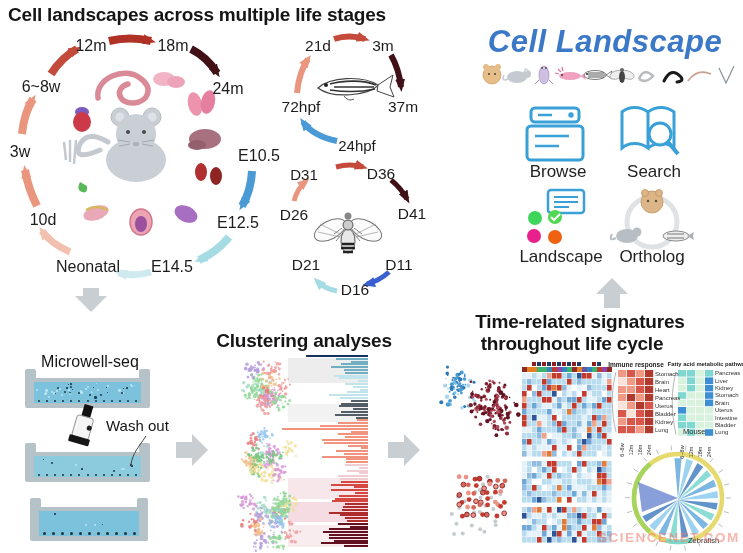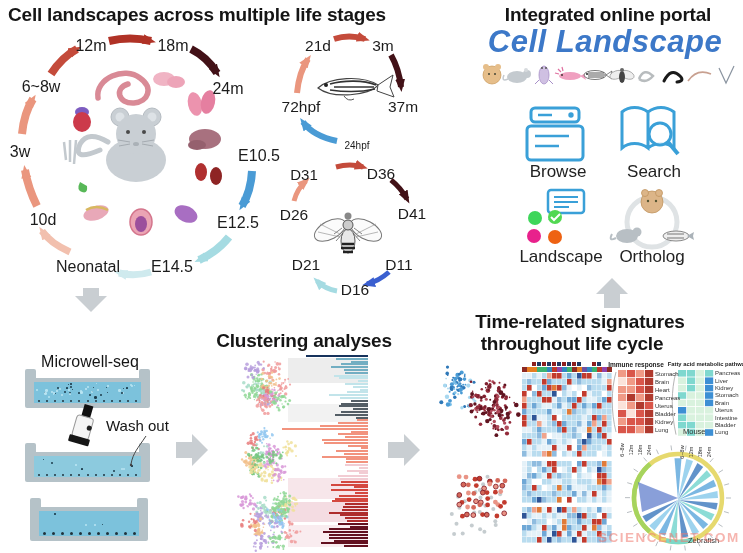--- a/index.html
+++ b/index.html
@@ -25,21 +25,20 @@
   .logo{font-weight:bold;font-style:italic;font-size:31px;color:#3c78c8;letter-spacing:0.5px;}
   .watermark{font-size:13.5px;font-weight:bold;letter-spacing:1.5px;color:rgba(238,120,110,0.55);z-index:5;}
   .circos-lab{font-size:7.5px;color:#333;z-index:4;}
 </style>
 </head>
 <body>
 
 <div id="fig">
 
   <div class="txt h1" style="left:8px;top:4px;">Cell landscapes across multiple life stages</div>
-  <div class="txt h1 cx" style="left:608px;top:4px;">Integrated online portal</div>
   <div class="txt logo cx" style="left:605px;top:24px;">Cell Landscape</div>
   <div class="txt cx" style="left:90px;top:353px;font-size:16px;">Microwell-seq</div>
   <div class="txt h1 cx" style="left:304px;top:330px;">Clustering analyses</div>
   <div class="txt h1 cx" style="left:580px;top:311px;">Time-related signatures</div>
   <div class="txt h1 cx" style="left:572px;top:333px;">throughout life cycle</div>
   <div class="txt" style="left:106px;top:417px;font-size:15px;">Wash out</div>
 
   <div class="txt feat-label cx" style="left:558px;top:162px;">Browse</div>
   <div class="txt feat-label cx" style="left:654px;top:162px;">Search</div>
   <div class="txt feat-label cx" style="left:561px;top:247px;">Landscape</div>
@@ -2452,21 +2451,21 @@
 <div class="stage" style="left: 259px; top: 156px;">E10.5</div>
     <div class="stage" style="left: 238px; top: 223px;">E12.5</div>
     <div class="stage" style="left: 172px; top: 267px;">E14.5</div>
     <div class="stage" style="left: 88px; top: 267px;">Neonatal</div>
     <div class="stage" style="left: 43px; top: 220px;">10d</div>
     <div class="stage" style="left: 20px; top: 152px;">3w</div>
     <div class="stage" style="left: 41px; top: 87px;">6~8w</div>
     <div class="stage" style="left: 91px; top: 46px;">12m</div>
     <div class="stage" style="left: 173px; top: 46px;">18m</div>
     <div class="stage" style="left: 228px; top: 89px;">24m</div>
-    <div class="stage" style="left: 357px; top: 145px; font-size: 10px;">24hpf</div>
+    <div class="stage" style="left: 357px; top: 145px; font-size: 15px;">24hpf</div>
     <div class="stage" style="left: 301px; top: 107px; font-size: 15.5px;">72hpf</div>
     <div class="stage" style="left: 318px; top: 46px; font-size: 15.5px;">21d</div>
     <div class="stage" style="left: 383px; top: 46px; font-size: 15.5px;">3m</div>
     <div class="stage" style="left: 403px; top: 107px; font-size: 15.5px;">37m</div>
     <div class="stage" style="left: 399px; top: 265px; font-size: 15.5px;">D11</div>
     <div class="stage" style="left: 355px; top: 290px; font-size: 15.5px;">D16</div>
     <div class="stage" style="left: 306px; top: 265px; font-size: 15.5px;">D21</div>
     <div class="stage" style="left: 294px; top: 215px; font-size: 15.5px;">D26</div>
     <div class="stage" style="left: 304px; top: 174px; font-size: 15px;">D31</div>
     <div class="stage" style="left: 381px; top: 174px; font-size: 15.5px;">D36</div>

